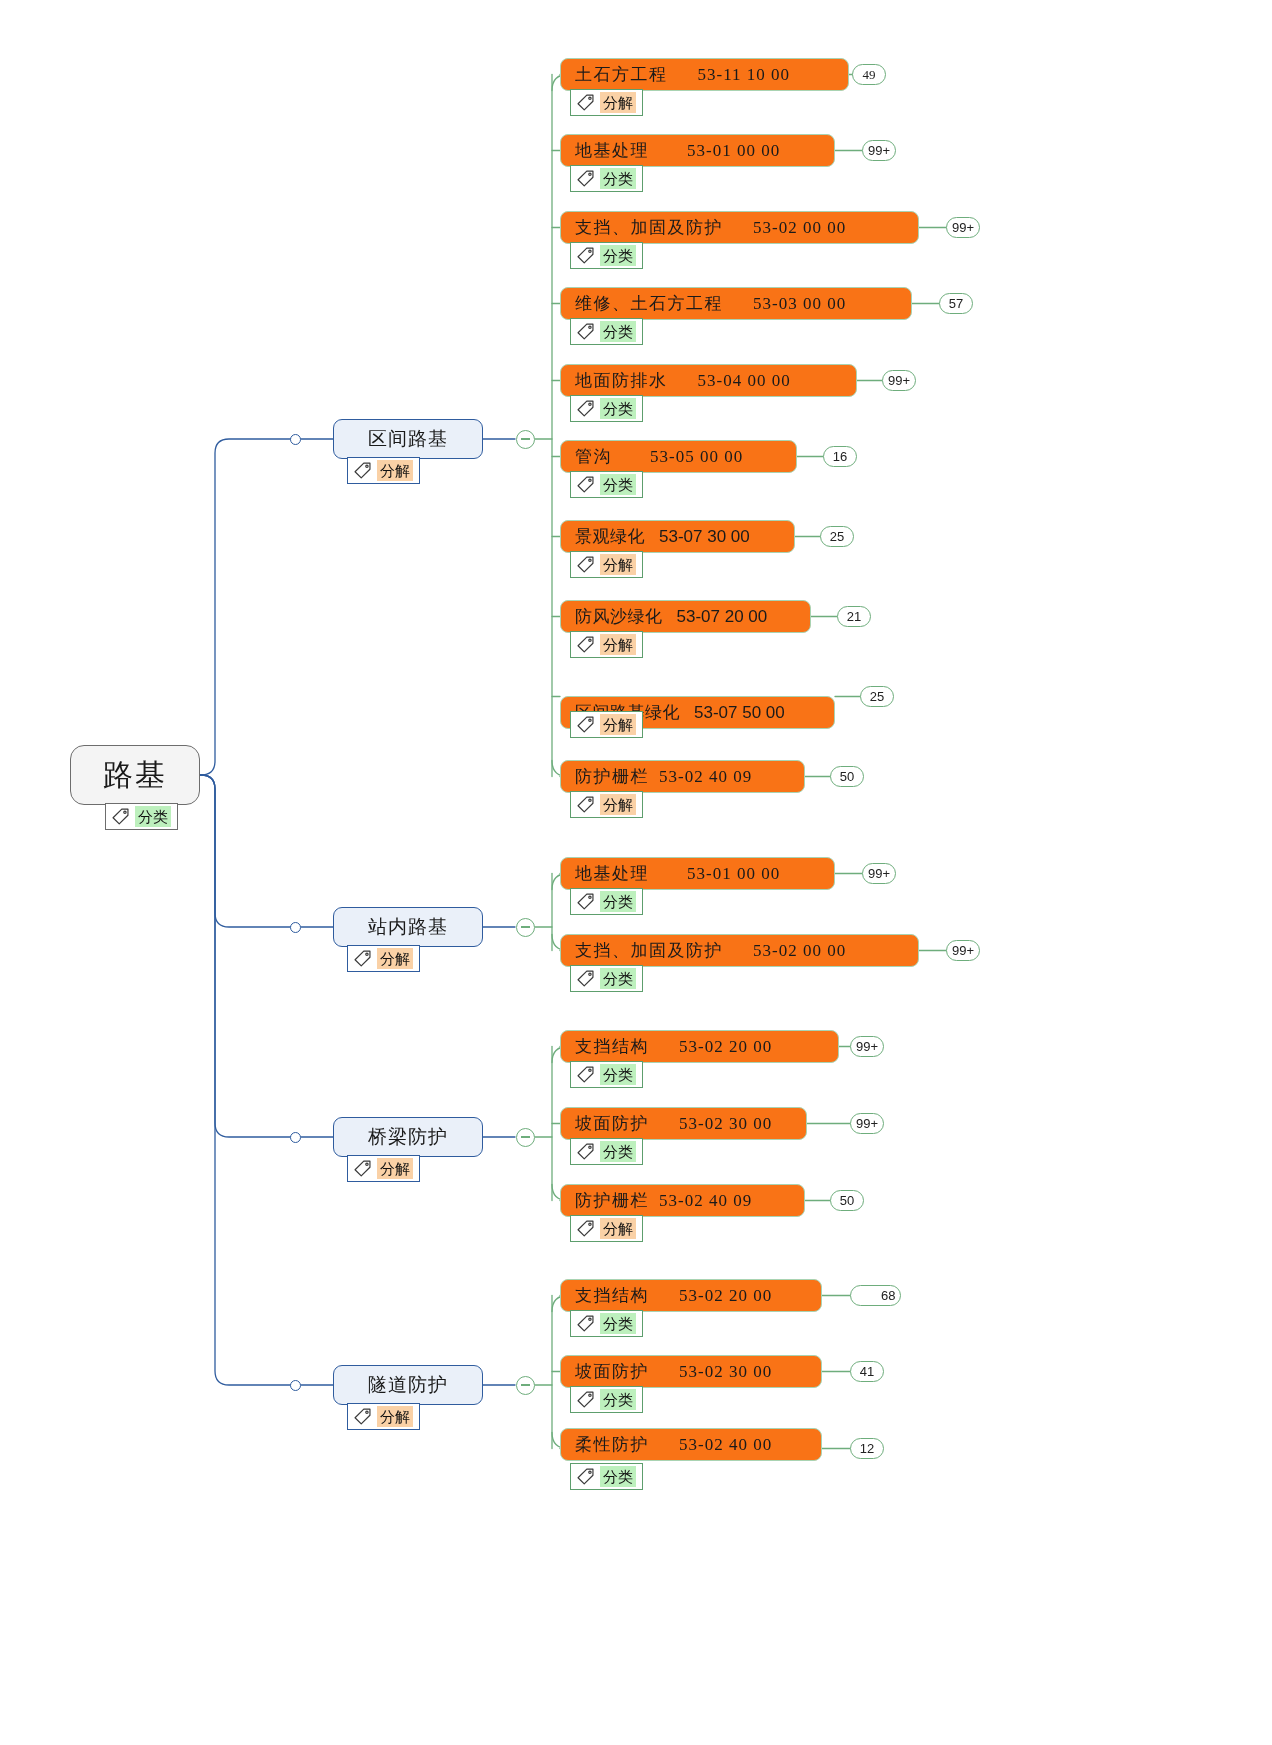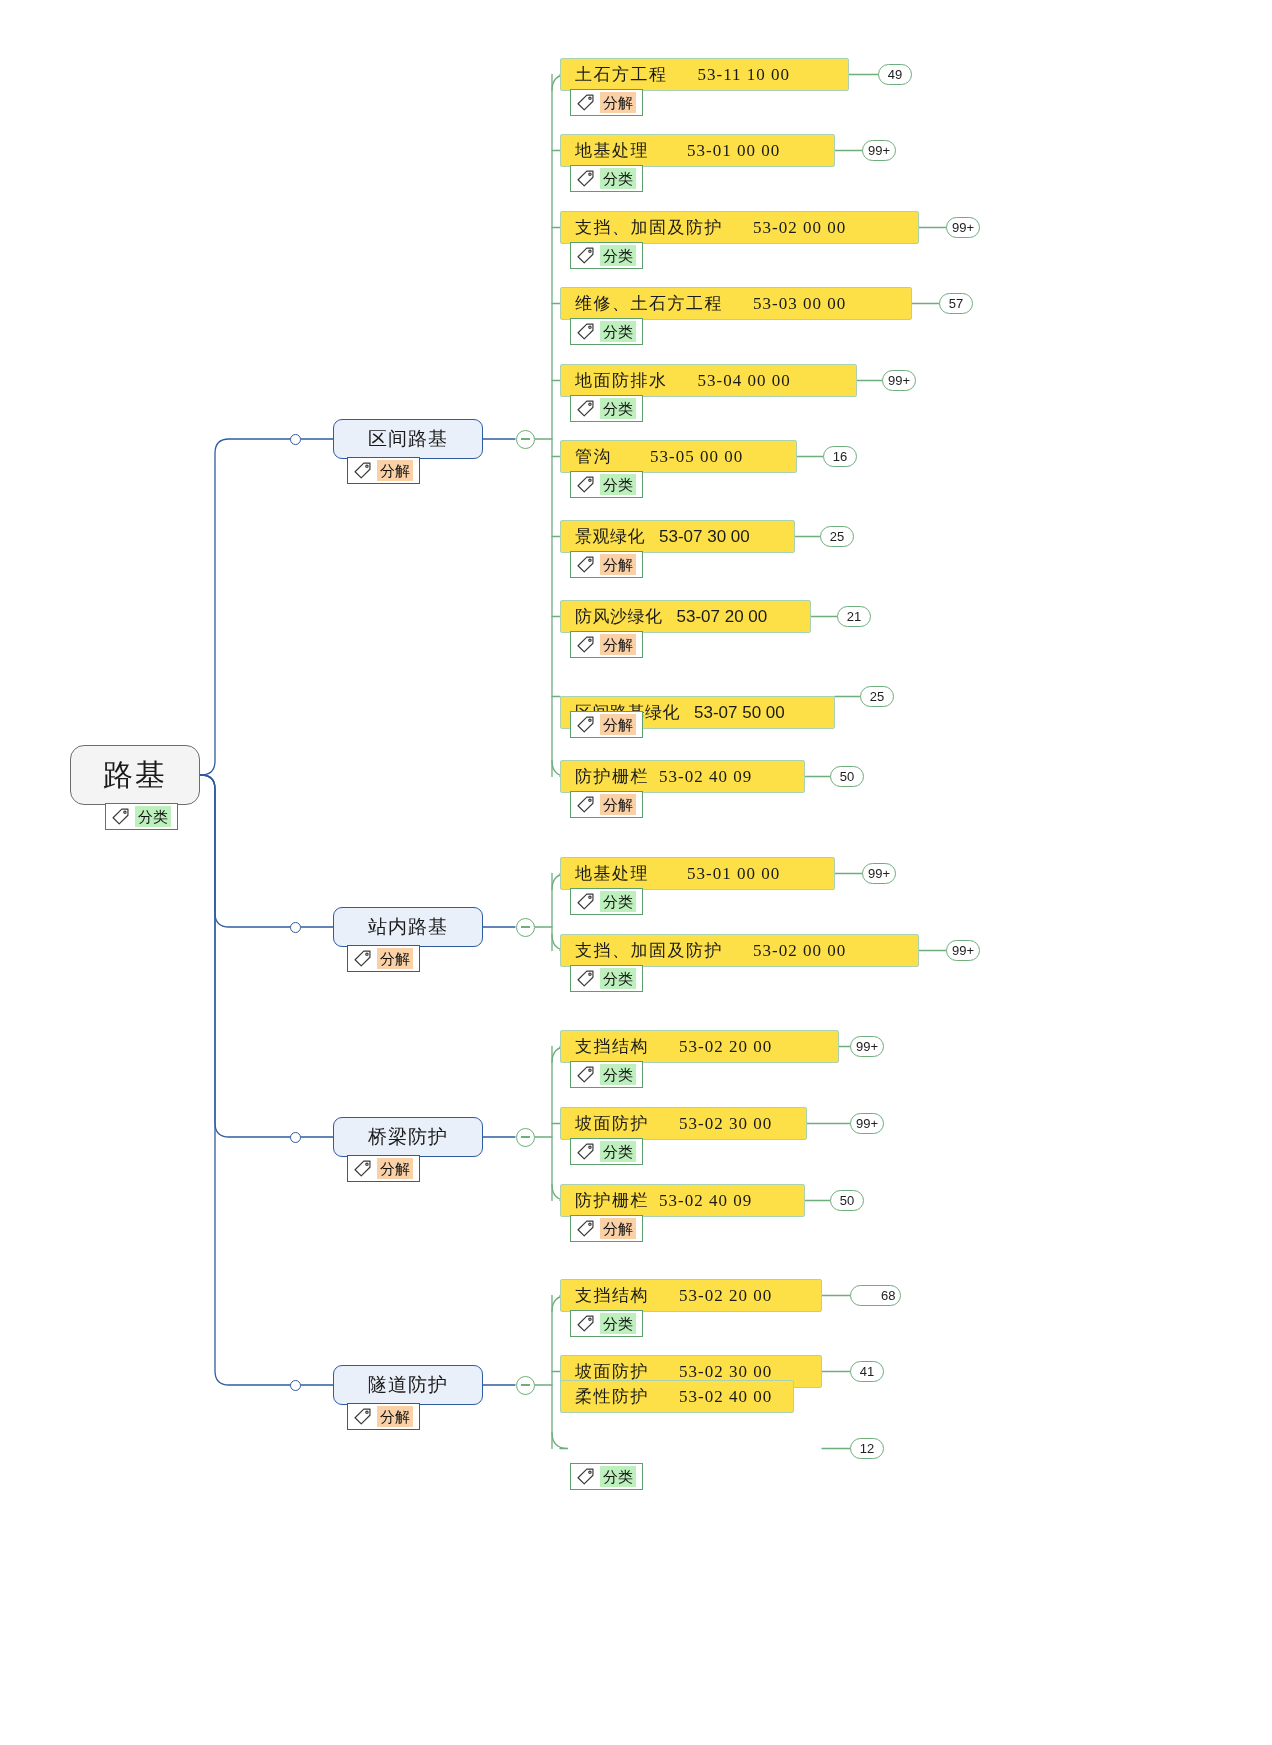--- a/index.html
+++ b/index.html
@@ -59,22 +59,22 @@
     height: 40px;
     font-size: 19px;
     color: #1a1a1a;
     letter-spacing: 1px;
     justify-content: center;
   }
 
   
   .leaf-node {
     border: 1px solid #a9d3b2;
-    border-radius: 2px;
-    background: #fde047;
+    border-radius: 8px;
+    background: #f97316;
     height: 33px;
     font-size: 17px;
     color: #1a1a1a;
     padding: 0 14px;
     justify-content: flex-start;
   }
   .leaf-node .node-label { letter-spacing: 1.5px; }
   .leaf-node .node-code  { letter-spacing: 1px; }
   .leaf-node.sans {
     font-family: "Liberation Sans", "DejaVu Sans", sans-serif;
@@ -254,21 +254,21 @@
         <span style="display:inline-block;width:30px"></span>
         <span class="node-code">53-11 10 00</span>
       </div>
       <div class="tag tag-leaf" style="left: 570px; top: 89px;">
         <svg class="tag-icon" viewBox="0 0 24 24" fill="none" stroke="#3a3a3a" stroke-width="1.5" stroke-linejoin="round">
           <path d="M13.6 2.6 2.6 13.6l7.8 7.8 11-11V2.6z"></path>
           <circle cx="17.6" cy="6.6" r="1.5"></circle>
         </svg>
         <span class="tag-text fenjie">分解</span>
       </div>
-      <div class="badge" style="left: 878px; top: 64px;">49</div>
+      <div class="badge" style="left: 852px; top: 64px; font-family: Liberation Serif, serif;">49</div>
       <div class="node leaf-node" style="left: 560px; top: 134px; width: 275px; height: 33px;">
         <span class="node-label">地基处理</span>
         <span style="display:inline-block;width:38px"></span>
         <span class="node-code">53-01 00 00</span>
       </div>
       <div class="tag tag-leaf" style="left: 570px; top: 165px;">
         <svg class="tag-icon" viewBox="0 0 24 24" fill="none" stroke="#3a3a3a" stroke-width="1.5" stroke-linejoin="round">
           <path d="M13.6 2.6 2.6 13.6l7.8 7.8 11-11V2.6z"></path>
           <circle cx="17.6" cy="6.6" r="1.5"></circle>
         </svg>
@@ -505,21 +505,21 @@
         <span class="node-code">53-02 30 00</span>
       </div>
       <div class="tag tag-leaf" style="left: 570px; top: 1386px;">
         <svg class="tag-icon" viewBox="0 0 24 24" fill="none" stroke="#3a3a3a" stroke-width="1.5" stroke-linejoin="round">
           <path d="M13.6 2.6 2.6 13.6l7.8 7.8 11-11V2.6z"></path>
           <circle cx="17.6" cy="6.6" r="1.5"></circle>
         </svg>
         <span class="tag-text fenlei">分类</span>
       </div>
       <div class="badge" style="left: 850px; top: 1361px;">41</div>
-      <div class="node leaf-node" style="left: 560px; top: 1380px; width: 234px; height: 33px;">
+      <div class="node leaf-node" style="left: 560px; top: 1428px; width: 262px; height: 33px;">
         <span class="node-label">柔性防护</span>
         <span style="display:inline-block;width:30px"></span>
         <span class="node-code">53-02 40 00</span>
       </div>
       <div class="tag tag-leaf" style="left: 570px; top: 1463px;">
         <svg class="tag-icon" viewBox="0 0 24 24" fill="none" stroke="#3a3a3a" stroke-width="1.5" stroke-linejoin="round">
           <path d="M13.6 2.6 2.6 13.6l7.8 7.8 11-11V2.6z"></path>
           <circle cx="17.6" cy="6.6" r="1.5"></circle>
         </svg>
         <span class="tag-text fenlei">分类</span>

